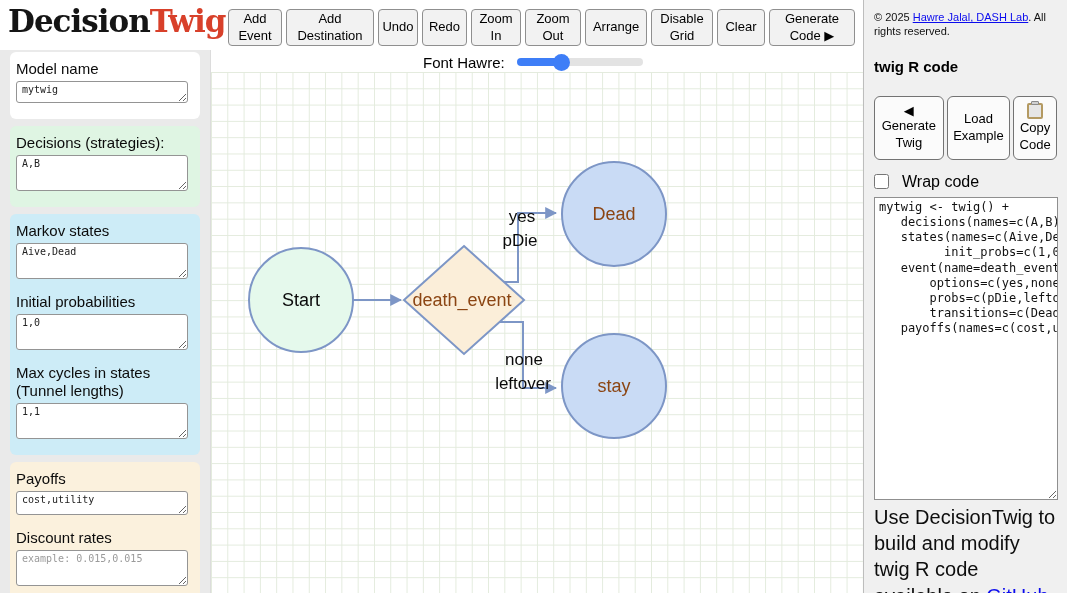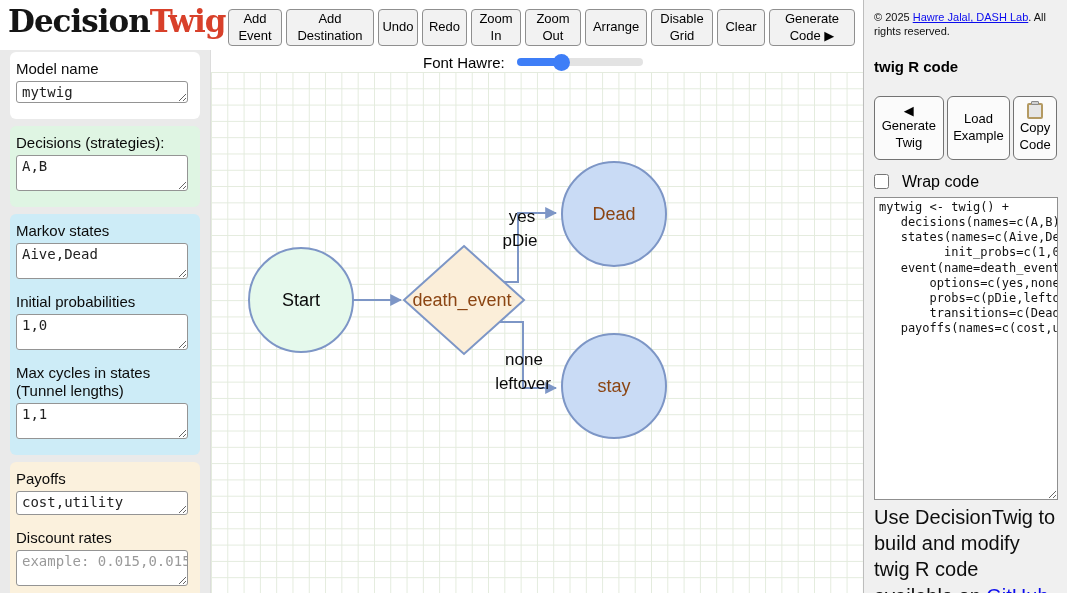--- a/index.html
+++ b/index.html
@@ -24,21 +24,21 @@
   .left-col { position:absolute; left:0; top:50px; width:210px; height:543px; background:#eaeaea; }
   .sidebar { position:absolute; left:10px; top:2px; width:190px; }
   .card { border-radius:6px; padding:8px 12px 12px 6px; margin-bottom:7px; }
   .card-white{ background:#ffffff; }
   .card-green{ background:#dff5e3; }
   .card-blue { background:#cdecf7; }
   .card-tan  { background:#fbf1dd; }
   .field { margin-bottom:10px; }
   .field:last-child { margin-bottom:0; }
   .field-label { font-size:15px; color:#0b0b0b; margin-bottom:3px; line-height:1.2; }
-  .ta { width:100%; font-family:"DejaVu Sans Mono", monospace; font-size:14px; color:#222;
+  .ta { width:100%; font-family:"DejaVu Sans Mono", monospace; font-size:10px; color:#222;
         border:1px solid #949494; border-radius:3px; padding:2px 5px; background:#fff;
         resize:both; overflow:hidden; }
   .ta::placeholder { color:#9a9a9a; }
   .ta-1 { height:22px; } .ta-2 { height:36px; } .ta-p { height:24px; }
 
   
   .canvas { position:absolute; left:210px; top:50px; width:653px; height:543px;
             background:#fff; border-left:1px solid #dcdcdc; }
   .grid { position:absolute; left:0; top:22px; right:0; bottom:0;
           background-image:

